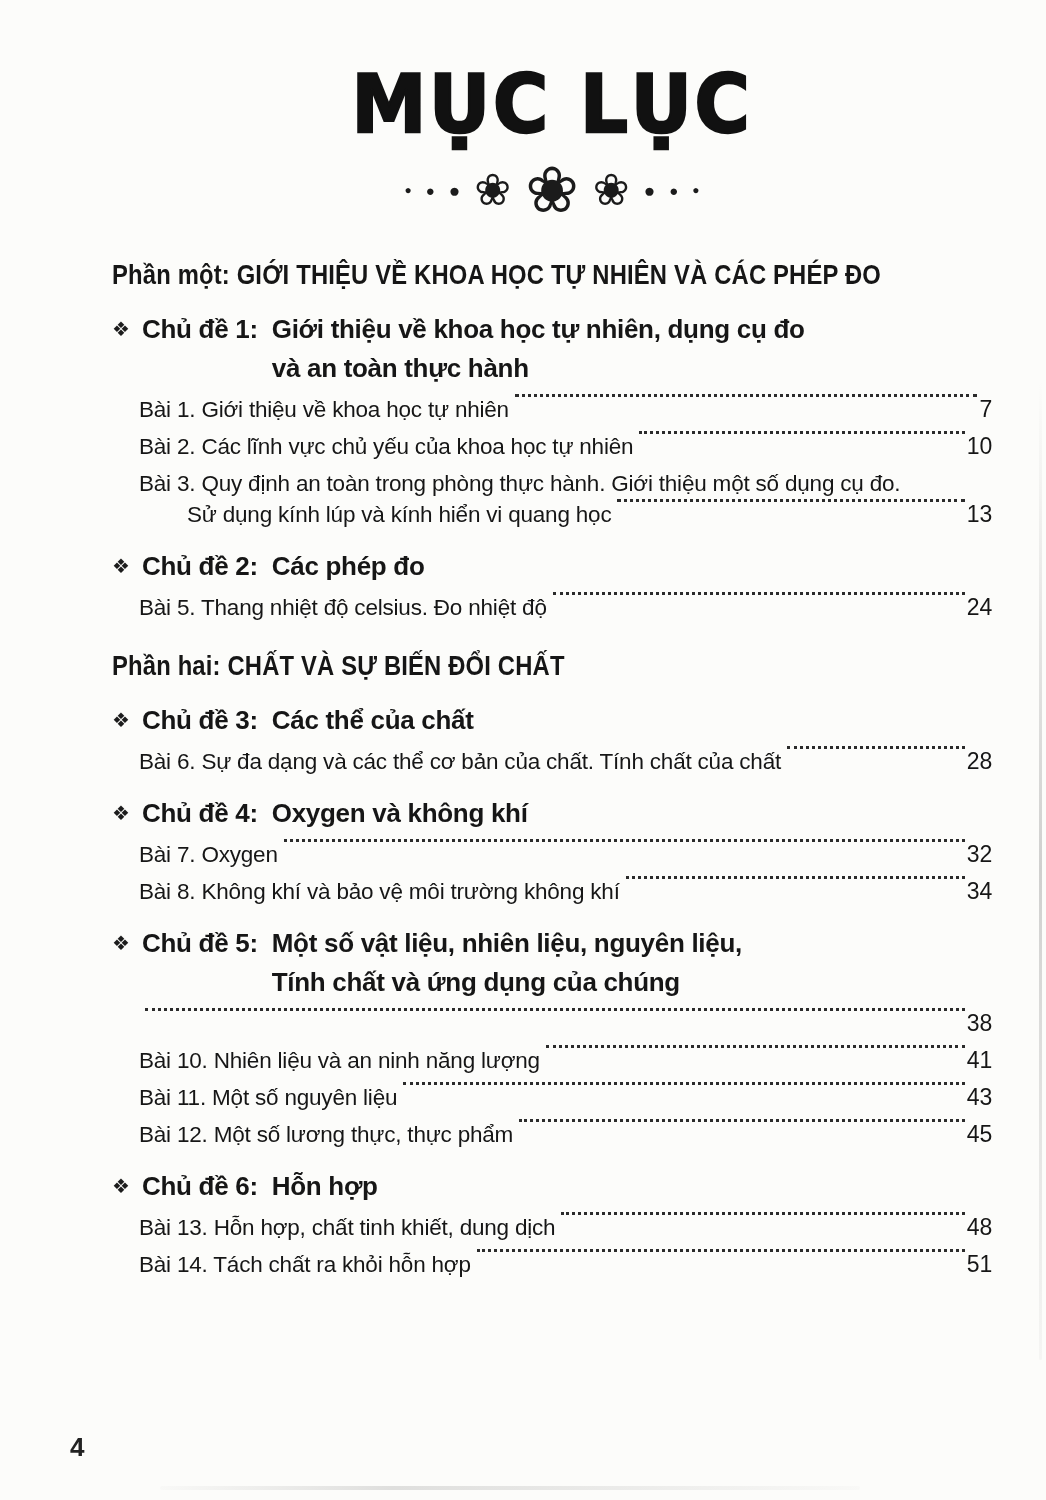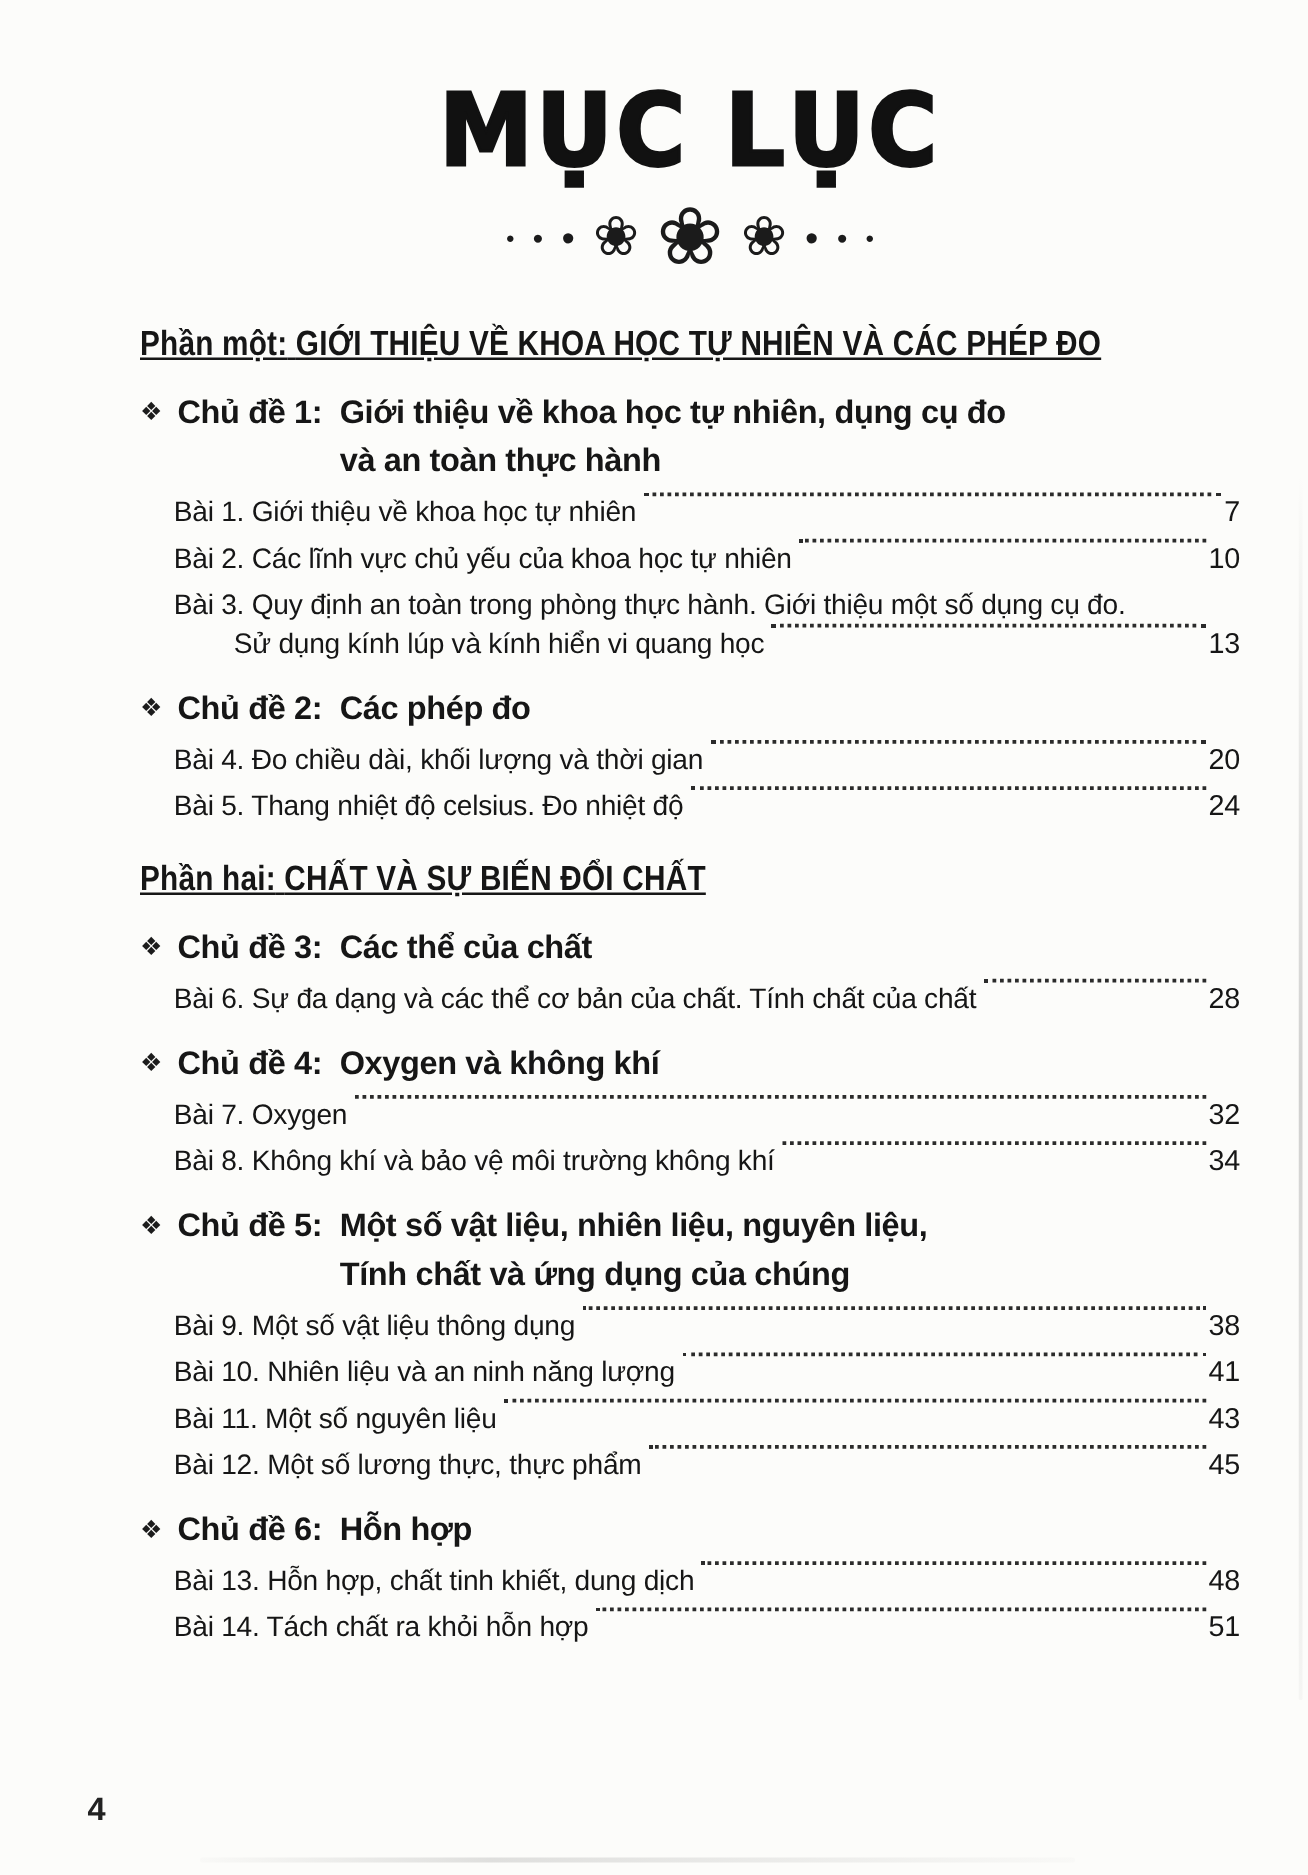--- a/index.html
+++ b/index.html
@@ -39,21 +39,21 @@
   .ornament span { line-height: 1; display: inline-block; }
   .ornament span:nth-child(1), .ornament span:nth-child(9) { font-size: 12px; }
   .ornament span:nth-child(2), .ornament span:nth-child(8) { font-size: 15px; }
   .ornament span:nth-child(3), .ornament span:nth-child(7) { font-size: 19px; }
   .ornament span:nth-child(4), .ornament span:nth-child(6) { font-size: 44px; font-family: "DejaVu Sans", sans-serif; }
   .ornament span:nth-child(5) { font-size: 64px; font-family: "DejaVu Sans", sans-serif; }
 
   
   #toc { margin-top: 34px; }
 
-  .part { margin: 24px 0 6px; text-decoration: underline; }
+  .part { margin: 24px 0 6px; }
   .part-inner {
     font-weight: bold;
     font-size: 28px;
     line-height: 37px;
     white-space: nowrap;
     transform: scaleX(0.85);
     transform-origin: left center;
     letter-spacing: 0.2px;
   }
 
@@ -171,27 +171,20 @@
       </div>
       <div class="topic">
         <span class="bullet">❖</span>
         <span class="topic-label">Chủ đề 2:</span>
         <div class="topic-lines">
           <div class="topic-line">Các phép đo</div>
         </div>
       </div>
       <div class="entry">
         <div class="eline erow">
-          <span class="etext">Bài 4. Đo chiều dài, khối lượng và thời gian</span>
-          <span class="dots"></span>
-          <span class="epage">20</span>
-        </div>
-      </div>
-      <div class="entry">
-        <div class="eline erow">
           <span class="etext">Bài 5. Thang nhiệt độ celsius. Đo nhiệt độ</span>
           <span class="dots"></span>
           <span class="epage">24</span>
         </div>
       </div>
       <div class="part">
         <div class="part-inner"><span class="part-label">Phần hai:</span>&nbsp;<span class="part-title">CHẤT VÀ SỰ BIẾN ĐỔI CHẤT</span></div>
       </div>
       <div class="topic">
         <span class="bullet">❖</span>
@@ -231,21 +224,20 @@
       <div class="topic">
         <span class="bullet">❖</span>
         <span class="topic-label">Chủ đề 5:</span>
         <div class="topic-lines">
           <div class="topic-line">Một số vật liệu, nhiên liệu, nguyên liệu,</div>
           <div class="topic-line">Tính chất và ứng dụng của chúng</div>
         </div>
       </div>
       <div class="entry">
         <div class="eline erow">
-          <span class="etext">Bài 9. Một số vật liệu thông dụng</span>
           <span class="dots"></span>
           <span class="epage">38</span>
         </div>
       </div>
       <div class="entry">
         <div class="eline erow">
           <span class="etext">Bài 10. Nhiên liệu và an ninh năng lượng</span>
           <span class="dots"></span>
           <span class="epage">41</span>
         </div>

